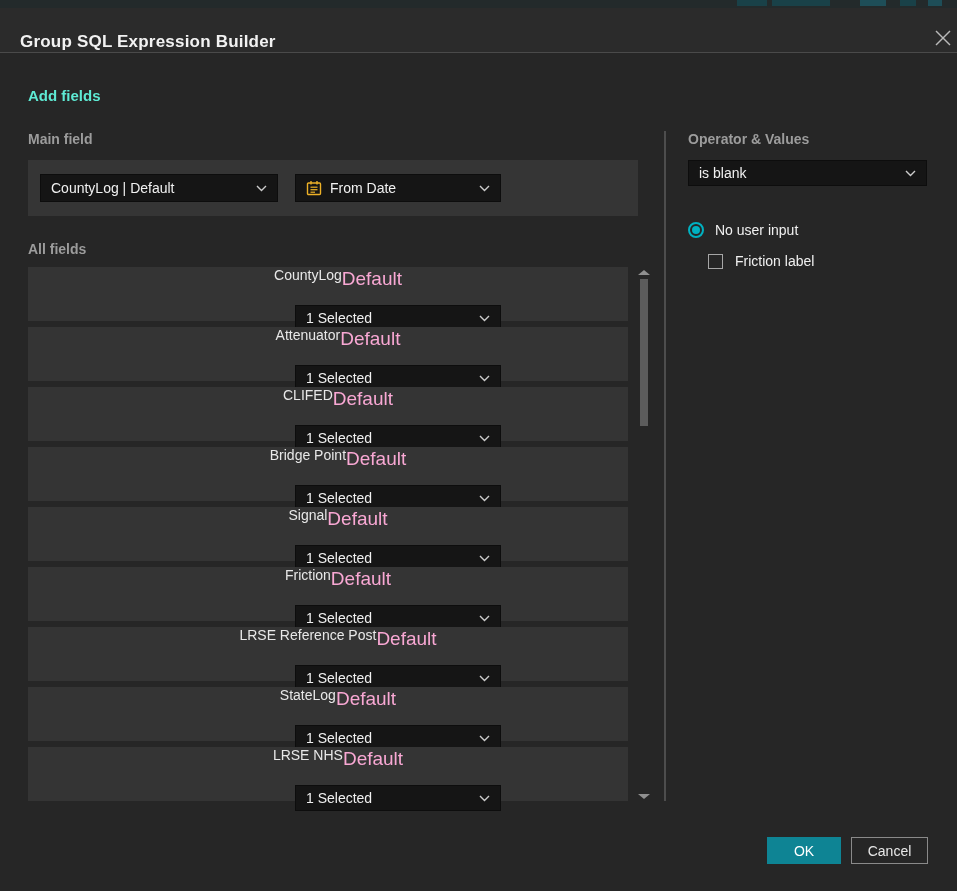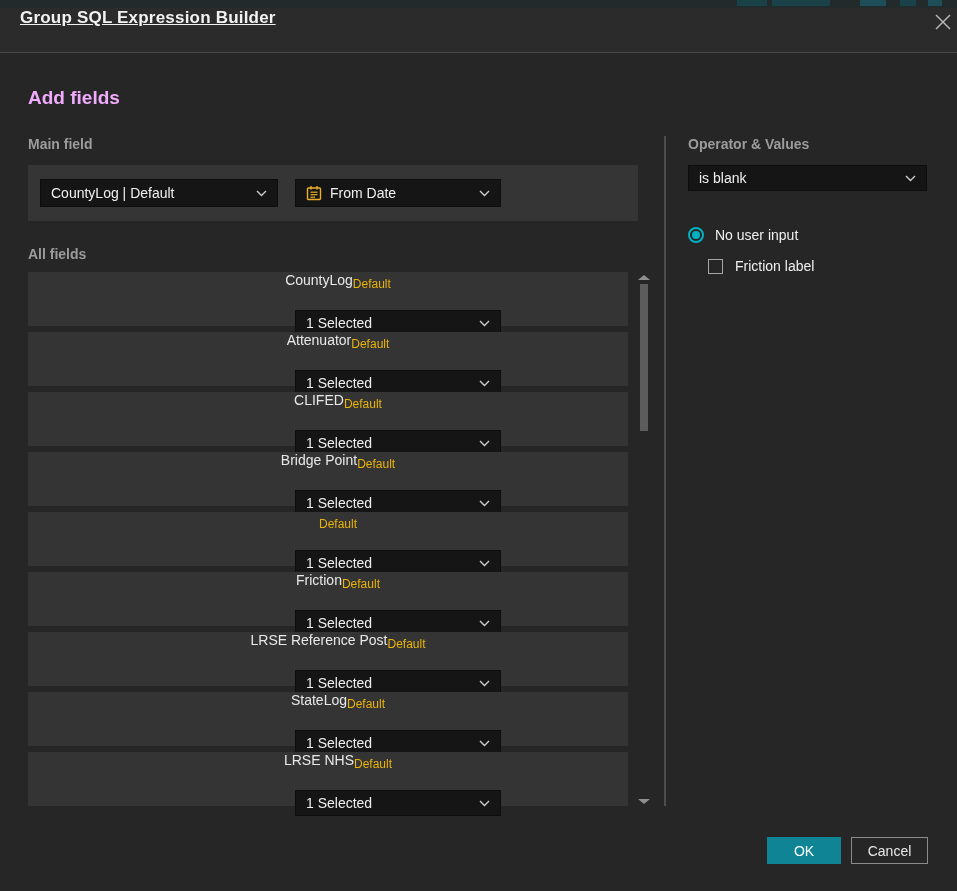--- a/index.html
+++ b/index.html
@@ -25,27 +25,27 @@
   .frag{position:absolute;top:0;height:6px;background:#17454e;opacity:.85;}
   .f1{left:737px;width:30px;}
   .f2{left:772px;width:58px;}
   .f3{left:860px;width:26px;background:#1d5560;}
   .f4{left:900px;width:16px;}
   .f5{left:928px;width:14px;background:#1d5560;}
 
   .dialog{position:absolute;top:8px;left:0;width:957px;height:883px;background:var(--bg);display:flex;flex-direction:column;}
 
   .titlebar{height:45px;background:var(--titlebar);border-bottom:1px solid var(--line);
-    display:flex;align-items:flex-start;justify-content:space-between;padding:0 0 0 20px;flex:0 0 auto;text-decoration:underline;}
+    display:flex;align-items:flex-end;justify-content:space-between;padding:0 0 0 20px;flex:0 0 auto;}
   .title{font-size:17px;font-weight:600;color:#f2f2f2;letter-spacing:.2px;}
   .close-btn{width:28px;height:28px;display:flex;align-items:center;justify-content:center;cursor:pointer;}
 
   .body{flex:1;padding:0 0 0 28px;position:relative;}
 
-  .h-add{margin-top:34px;font-size:19px;font-weight:700;color:#f0abfc;}
+  .h-add{margin-top:34px;font-size:15px;font-weight:700;color:#5eead4;}
 
   .columns{display:flex;margin-top:27px;align-items:stretch;}
   .col-left{width:636px;flex:0 0 auto;}
   .col-right{flex:1;border-left:2px solid #4d4d4d;padding:0 30px 0 22px;}
 
   .sec-label{font-size:14px;font-weight:600;color:var(--label);}
 
   .main-panel{margin-top:13px;width:610px;height:56px;background:var(--panel);
     display:flex;align-items:center;padding-left:12px;gap:17px;}
 
@@ -56,21 +56,21 @@
   .dd-field{width:206px;gap:8px;}
   .chev{flex:0 0 auto;margin-left:6px;}
 
   .h-all{margin-top:25px;}
 
   .list-wrap{margin-top:10px;display:flex;}
   .rows{width:600px;display:flex;flex-direction:column;gap:6px;}
   .row{height:54px;background:var(--row);position:relative;display:flex;
        justify-content:center;padding-left:20px;}
   .row .fname{font-size:14px;color:#e8e8e8;line-height:17px;}
-  .row .ftype{font-size:12px;color:#eab308;line-height:16px;margin-top:4px;}
+  .row .ftype{font-size:19px;color:#f9a8d4;line-height:16px;margin-top:4px;}
   .row .dd{position:absolute;left:267px;top:50%;transform:translateY(-50%);width:206px;height:26px;margin-top:24px;}
 
   .scroll-col{width:36px;position:relative;flex:0 0 auto;}
   .sb-thumb{position:absolute;left:12px;top:12px;width:8px;height:147px;background:var(--thumb);}
   .sb-up,.sb-down{position:absolute;left:10px;width:0;height:0;border-left:6px solid transparent;border-right:6px solid transparent;}
   .sb-up{top:3px;border-bottom:5px solid #8f8f8f;}
   .sb-down{bottom:2px;border-top:5px solid #8f8f8f;}
 
   
   .op-select{margin-top:13px;height:26px;width:239px;}
@@ -186,20 +186,21 @@
     <div class="ftype">Default</div>
     <div class="dd">
       <span class="dd-text">1 Selected</span>
       <svg class="chev" width="11" height="7" viewBox="0 0 11 7">
         <polyline points="1,1 5.5,5.5 10,1" fill="none" stroke="#cccccc" stroke-width="1.4"></polyline>
       </svg>
     </div>
   </div>
 
   <div class="row">
+    <div class="fname">Signal</div>
     <div class="ftype">Default</div>
     <div class="dd">
       <span class="dd-text">1 Selected</span>
       <svg class="chev" width="11" height="7" viewBox="0 0 11 7">
         <polyline points="1,1 5.5,5.5 10,1" fill="none" stroke="#cccccc" stroke-width="1.4"></polyline>
       </svg>
     </div>
   </div>
 
   <div class="row">

